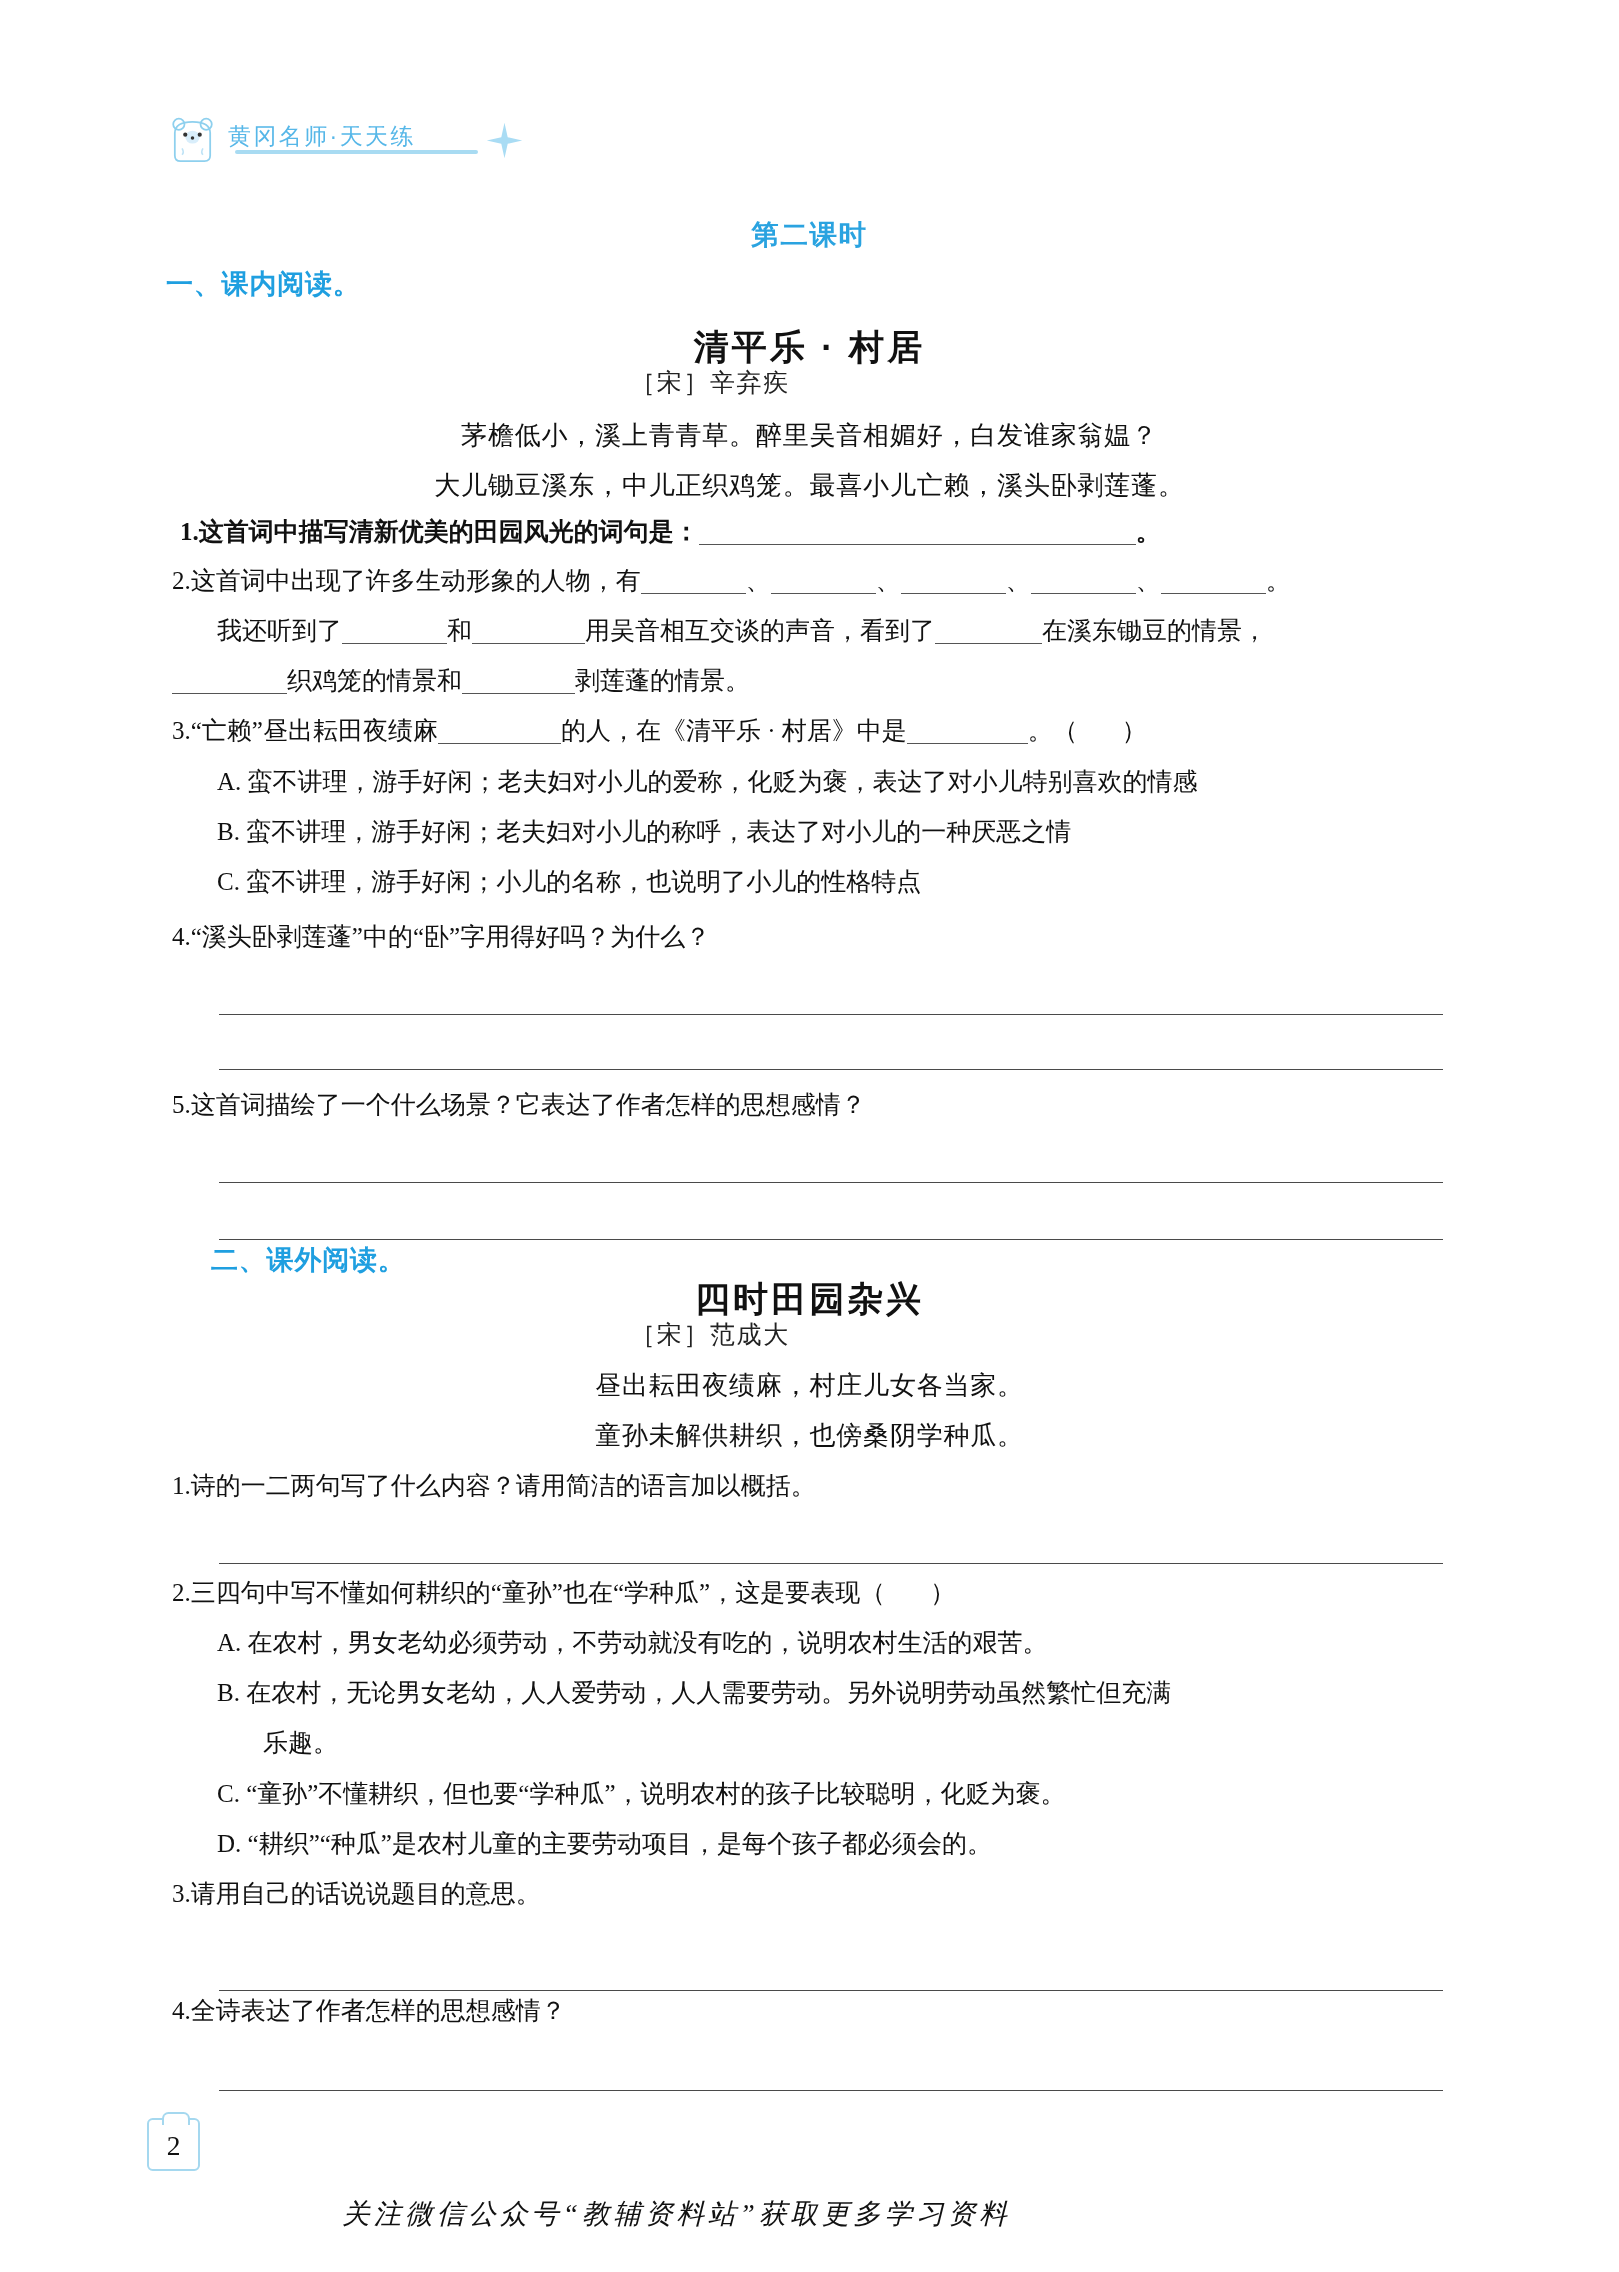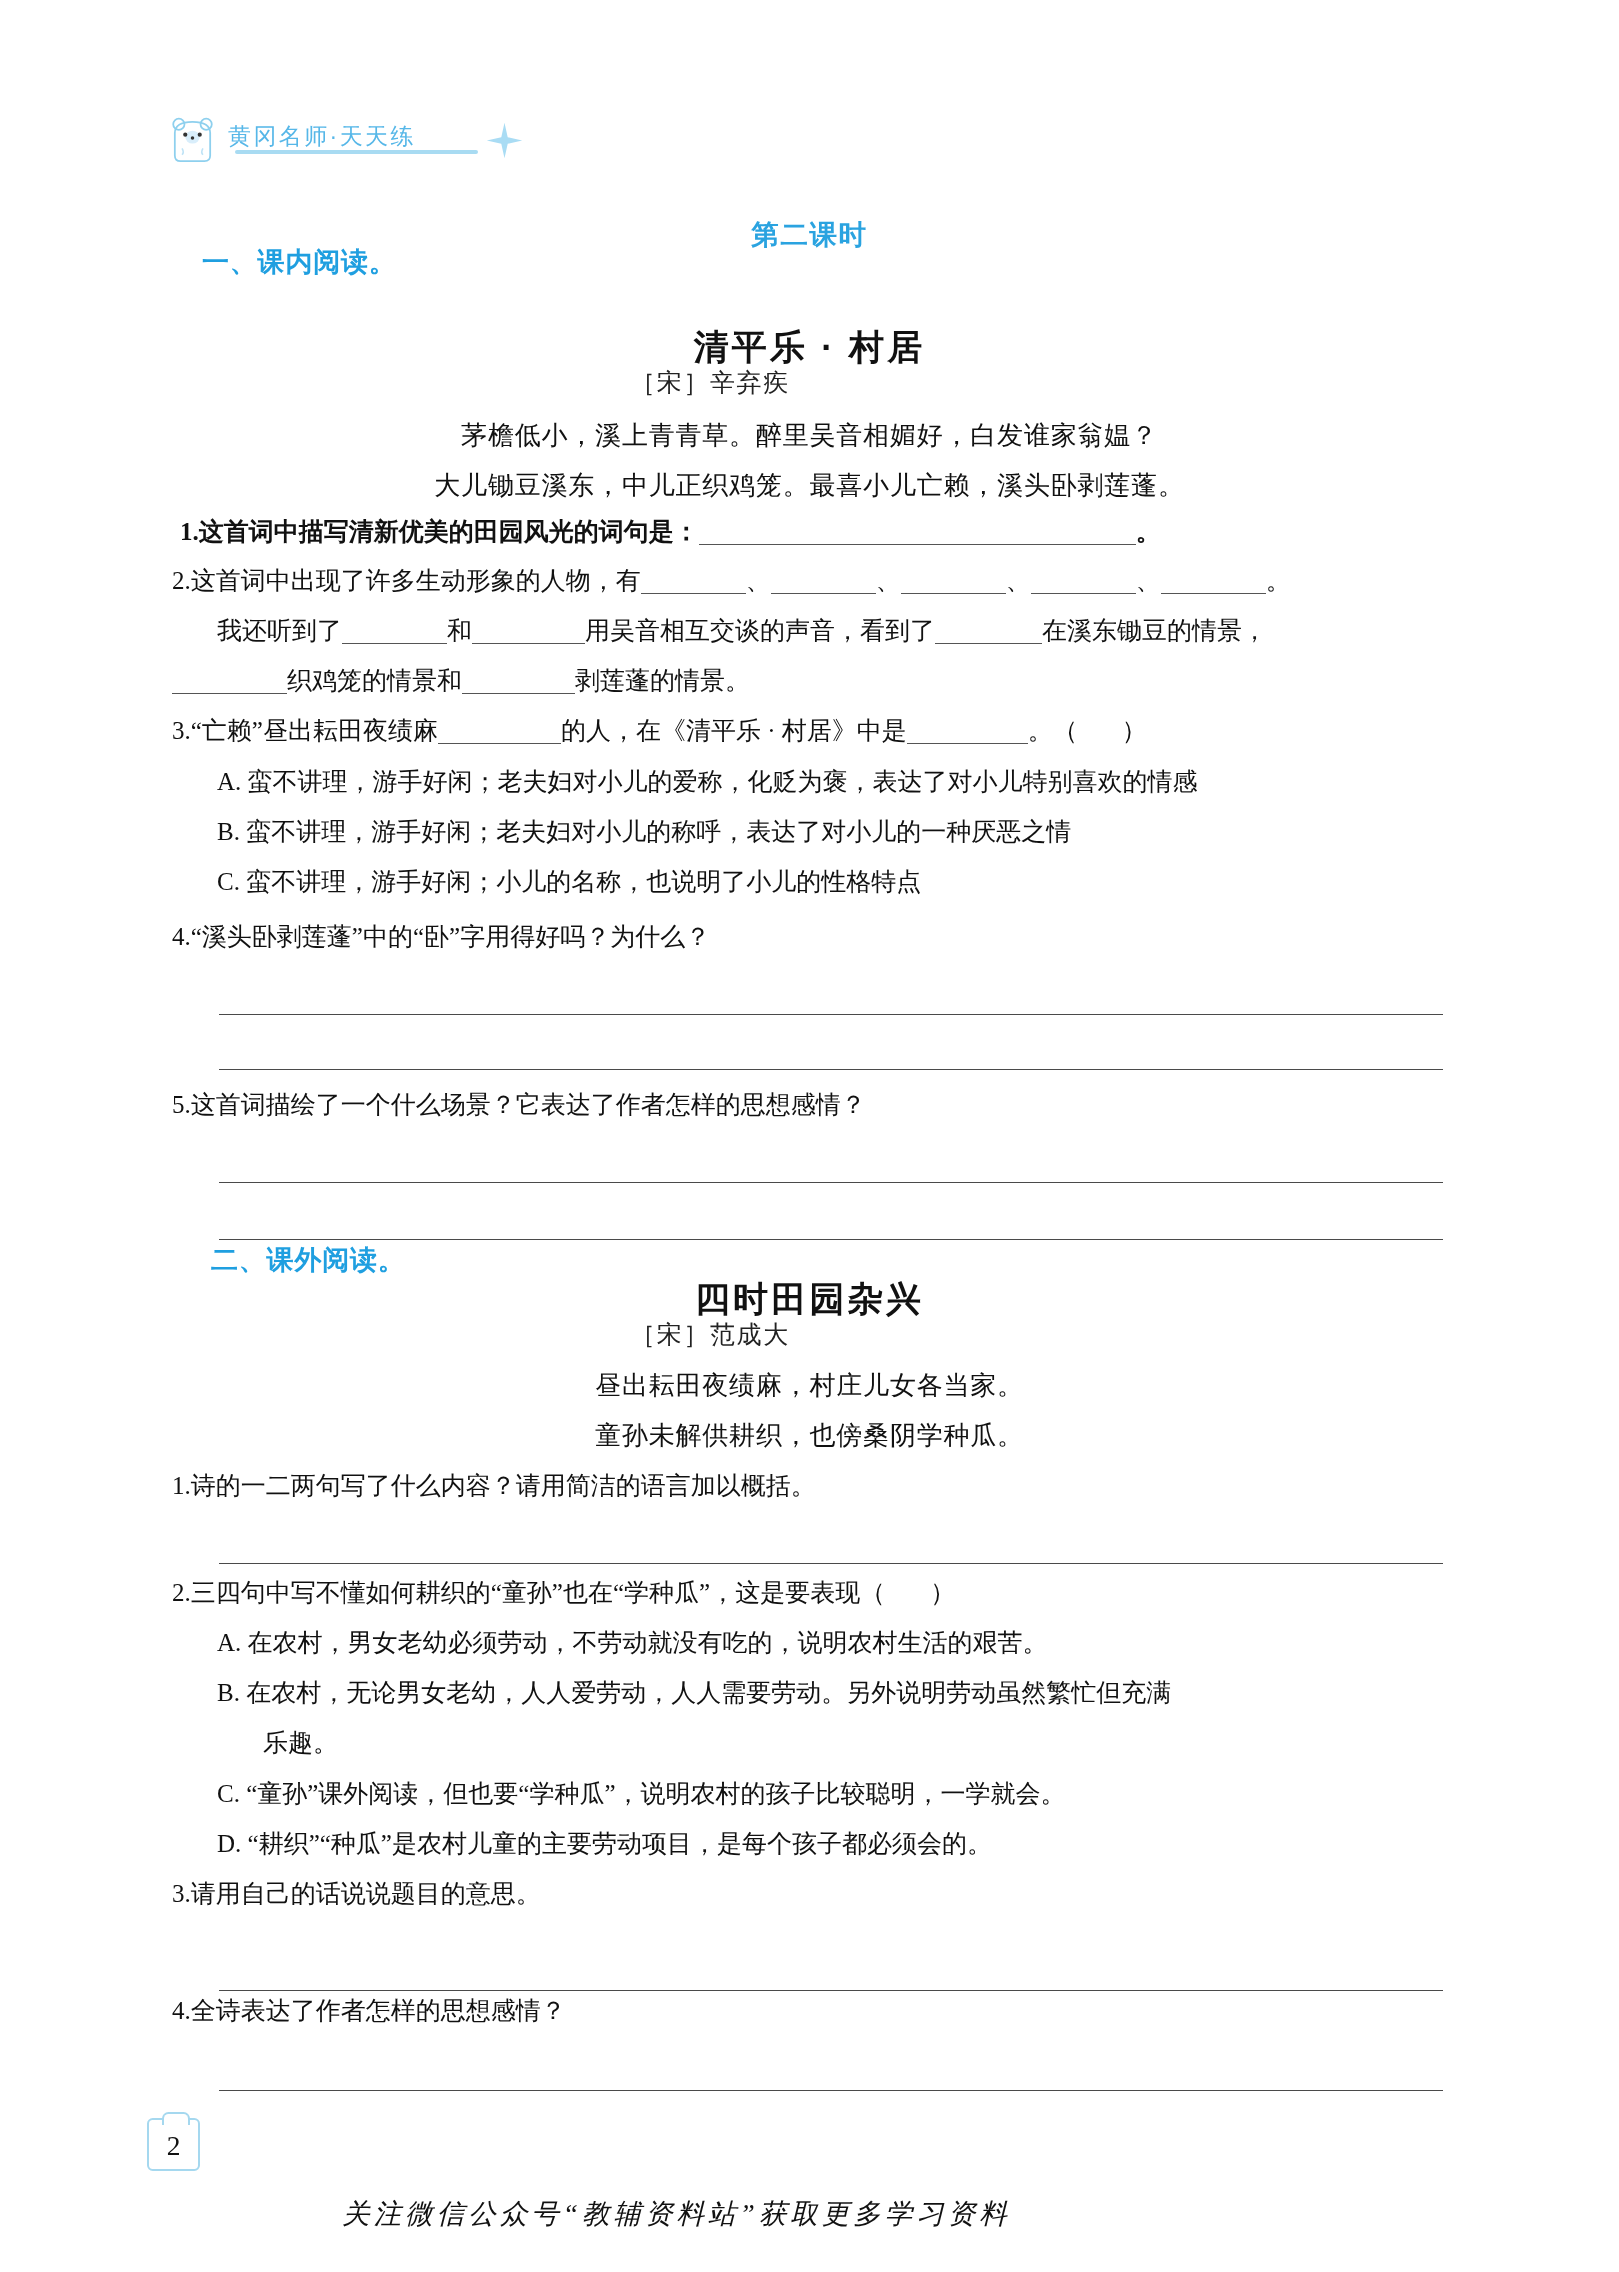--- a/index.html
+++ b/index.html
@@ -256,21 +256,21 @@
     <div class="brand-wrap">
       <span class="brand-text">黄冈名师·天天练</span>
     </div>
     <svg class="sparkle" viewBox="0 0 46 46">
       <path d="M23 1 L27 19 L45 23 L27 27 L23 45 L19 27 L1 23 L19 19 Z" fill="#a9dcf4"></path>
     </svg>
   </div>
 
   <div class="lesson-title">第二课时</div>
 
-  <div class="section-head" style="top:244px;margin-left:36px;">一、课内阅读。</div>
+  <div class="section-head" style="top:266px;">一、课内阅读。</div>
 
   <div class="content">
     <div class="poem-title" style="top:324px;">清平乐 · 村居</div>
     <div class="poem-author" style="top:366px;">［宋］辛弃疾</div>
     <div class="poem-line" style="top:418px;">茅檐低小，溪上青青草。醉里吴音相媚好，白发谁家翁媪？</div>
     <div class="poem-line" style="top:468px;">大儿锄豆溪东，中儿正织鸡笼。最喜小儿亡赖，溪头卧剥莲蓬。</div>
 
     <div class="q" style="left:180px; top:518px;font-weight:bold;">
       <span>1.</span><span>这首词中描写清新优美的田园风光的词句是：</span><span class="blank" style="width:437px;"></span><span>。</span>
     </div>
@@ -317,21 +317,21 @@
       <span>1.</span><span>诗的一二两句写了什么内容？请用简洁的语言加以概括。</span>
     </div>
     <div class="answer-rule" style="left:219px; top:1563px; width:1224px;"></div>
 
     <div class="q" style="left:172px; top:1579px;">
       <span>2.</span><span>三四句中写不懂如何耕织的“童孙”也在“学种瓜”，这是要表现（</span><span style="display:inline-block;width:45px;"></span><span>）</span>
     </div>
     <div class="q opt" style="left:217px; top:1629px;">A. 在农村，男女老幼必须劳动，不劳动就没有吃的，说明农村生活的艰苦。</div>
     <div class="q opt" style="left:217px; top:1679px;">B. 在农村，无论男女老幼，人人爱劳动，人人需要劳动。另外说明劳动虽然繁忙但充满</div>
     <div class="q opt" style="left:263px; top:1729px;">乐趣。</div>
-    <div class="q opt" style="left:217px; top:1780px;">C. “童孙”课外阅读，但也要“学种瓜”，说明农村的孩子比较聪明，一学就会。</div>
+    <div class="q opt" style="left:217px; top:1780px;">C. “童孙”不懂耕织，但也要“学种瓜”，说明农村的孩子比较聪明，化贬为褒。</div>
     <div class="q opt" style="left:217px; top:1830px;">D. “耕织”“种瓜”是农村儿童的主要劳动项目，是每个孩子都必须会的。</div>
 
     <div class="q" style="left:172px; top:1880px;">
       <span>3.</span><span>请用自己的话说说题目的意思。</span>
     </div>
     <div class="answer-rule" style="left:219px; top:1990px; width:1224px;"></div>
 
     <div class="q" style="left:172px; top:1997px;">
       <span>4.</span><span>全诗表达了作者怎样的思想感情？</span>
     </div>

